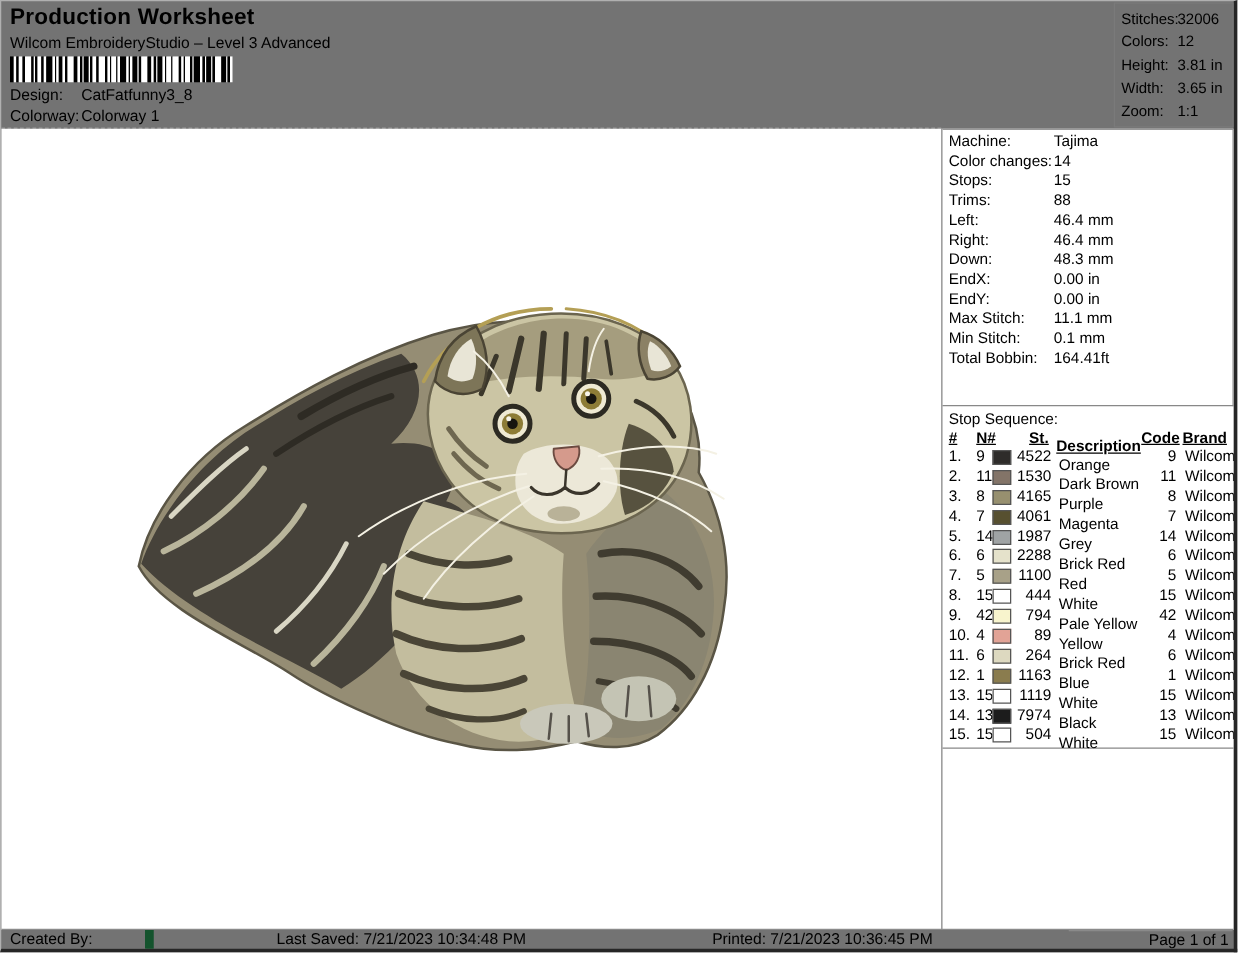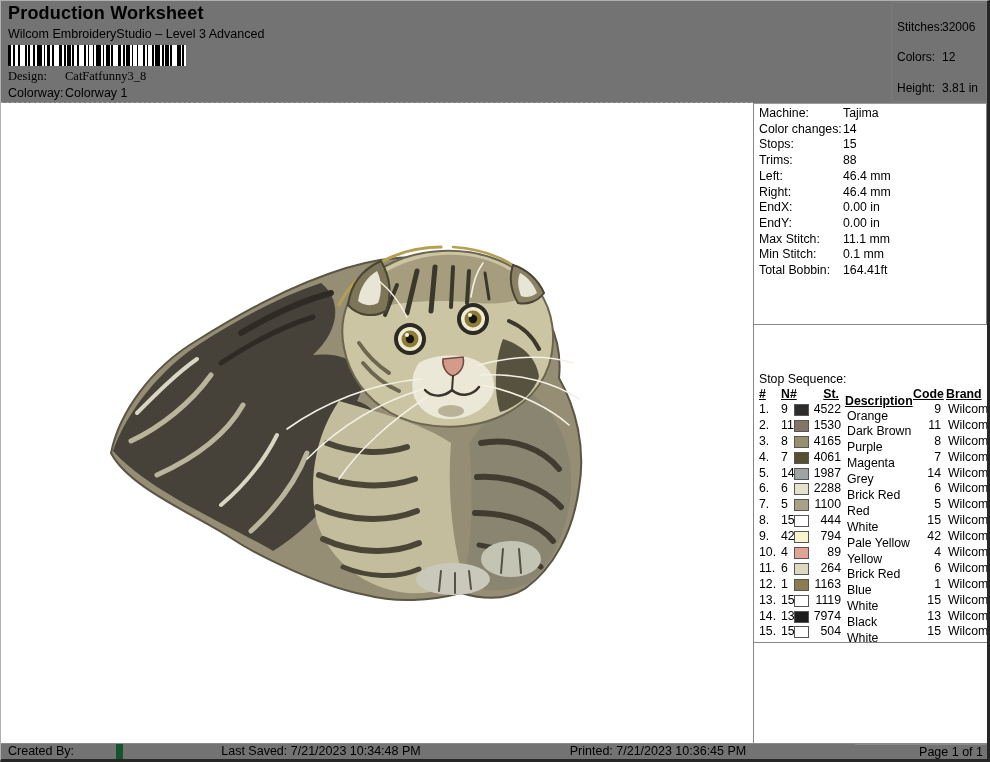--- a/index.html
+++ b/index.html
@@ -15,37 +15,37 @@
   .subtitle{left:7px;top:26px;font-size:12.5px;text-align:right;}
   .barcode{left:7px;top:44px;width:207px;height:21px;display:flex;overflow:hidden;}
   .bar{background:#000;height:100%;flex:none;}
   .bar-space{background:#fff;height:100%;flex:none;}
   .meta-row{left:7px;font-size:12.5px;}
   .meta-row .k{display:inline-block;width:57px;}
   
   .stats-box{left:890px;top:1px;width:96px;height:100px;border:1px solid #7a7a7a;
     box-sizing:border-box;padding:3px 0 0 5px;font-size:12px;}
   .stats-box .kv-row{line-height:18.4px;white-space:nowrap;}
-  .stats-box .k{display:inline-block;width:45px;margin-top:12px;}
+  .stats-box .k{display:inline-block;width:45px;}
   
   .dash-line{left:0;top:101px;width:752px;border-top:1px dashed #9a9a9a;height:0;}
   
   .design-area{left:0;top:102px;width:752px;height:641px;background:#fff;}
   .cat-svg{left:100px;top:140px;}
   
   .right-panel{left:752px;top:102px;width:234px;height:641px;border-left:1px solid #888;
     box-sizing:border-box;background:#fff;}
   .machine-box{position:absolute;left:0;top:0;width:100%;height:222px;box-sizing:border-box;
     border-top:1px solid #9a9a9a;border-bottom:1px solid #888;border-right:1px solid #888;
     padding:2px 0 0 5px;font-size:12.3px;}
   .machine-box .kv-row{line-height:15.7px;white-space:nowrap;}
   .machine-box .k{display:inline-block;width:84px;}
   .stop-section{position:absolute;left:0;top:222px;width:100%;box-sizing:border-box;
     border-bottom:1px solid #888;padding:2px 0 2px 5px;font-size:12.3px;}
-  .stop-title{line-height:16px;margin-top:44px;}
+  .stop-title{line-height:16px;}
   .seq-row{display:flex;align-items:center;line-height:15.9px;height:15.9px;white-space:nowrap;}
   .seq-head{height:15px;line-height:15px;font-weight:bold;}
   .seq-head span{text-decoration:underline;}
   .c-num{width:22px;flex:none;}
   .c-n{width:13px;flex:none;}
   .c-swatch{width:13px;height:10px;flex:none;border:1px solid #555;margin-right:2px;box-sizing:content-box;}
   .c-swatch-h{width:15px;flex:none;}
   .c-st{width:30px;flex:none;text-align:right;}
   .c-desc{width:68px;flex:none;margin-left:6px;overflow:visible;margin-top:13px;}
   .c-code{width:26px;flex:none;text-align:right;}
@@ -132,21 +132,21 @@
       <span class="bar-space" style="width: 1.7px;"></span>
       <span class="bar" style="width: 3.4px;"></span>
       <span class="bar-space" style="width: 1.7px;"></span>
       <span class="bar" style="width: 1.7px;"></span>
       <span class="bar-space" style="width: 5.1px;"></span>
       <span class="bar" style="width: 3.4px;"></span>
       <span class="bar-space" style="width: 1.7px;"></span>
       <span class="bar" style="width: 1.7px;"></span>
       <span class="bar-space" style="width: 1.7px;"></span>
     </div>
-  <div class="abs meta-row" style="top:68px;font-family:Liberation Serif, serif;">
+  <div class="abs meta-row" style="top:68px;">
     <span class="k">Design:</span><span>CatFatfunny3_8</span>
   </div>
   <div class="abs meta-row" style="top:85px;">
     <span class="k">Colorway:</span><span>Colorway 1</span>
   </div>
 
   <div class="abs stats-box" id="stats-rows">
       <div class="kv-row"><span class="k">Stitches:</span><span class="v">32006</span></div>
       <div class="kv-row"><span class="k">Colors:</span><span class="v">12</span></div>
       <div class="kv-row"><span class="k">Height:</span><span class="v">3.81 in</span></div>
@@ -242,20 +242,21 @@
   </div>
 
   <div class="abs right-panel">
     <div class="machine-box" id="machine-rows">
         <div class="kv-row"><span class="k">Machine:</span><span class="v">Tajima</span></div>
         <div class="kv-row"><span class="k">Color changes:</span><span class="v">14</span></div>
         <div class="kv-row"><span class="k">Stops:</span><span class="v">15</span></div>
         <div class="kv-row"><span class="k">Trims:</span><span class="v">88</span></div>
         <div class="kv-row"><span class="k">Left:</span><span class="v">46.4 mm</span></div>
         <div class="kv-row"><span class="k">Right:</span><span class="v">46.4 mm</span></div>
+        <div class="kv-row"><span class="k">Down:</span><span class="v">48.3 mm</span></div>
         <div class="kv-row"><span class="k">EndX:</span><span class="v">0.00 in</span></div>
         <div class="kv-row"><span class="k">EndY:</span><span class="v">0.00 in</span></div>
         <div class="kv-row"><span class="k">Max Stitch:</span><span class="v">11.1 mm</span></div>
         <div class="kv-row"><span class="k">Min Stitch:</span><span class="v">0.1 mm</span></div>
         <div class="kv-row"><span class="k">Total Bobbin:</span><span class="v">164.41ft</span></div>
       </div>
     <div class="stop-section">
       <div class="stop-title">Stop Sequence:</div>
       <div class="seq-row seq-head">
         <span class="c-num">#</span>

